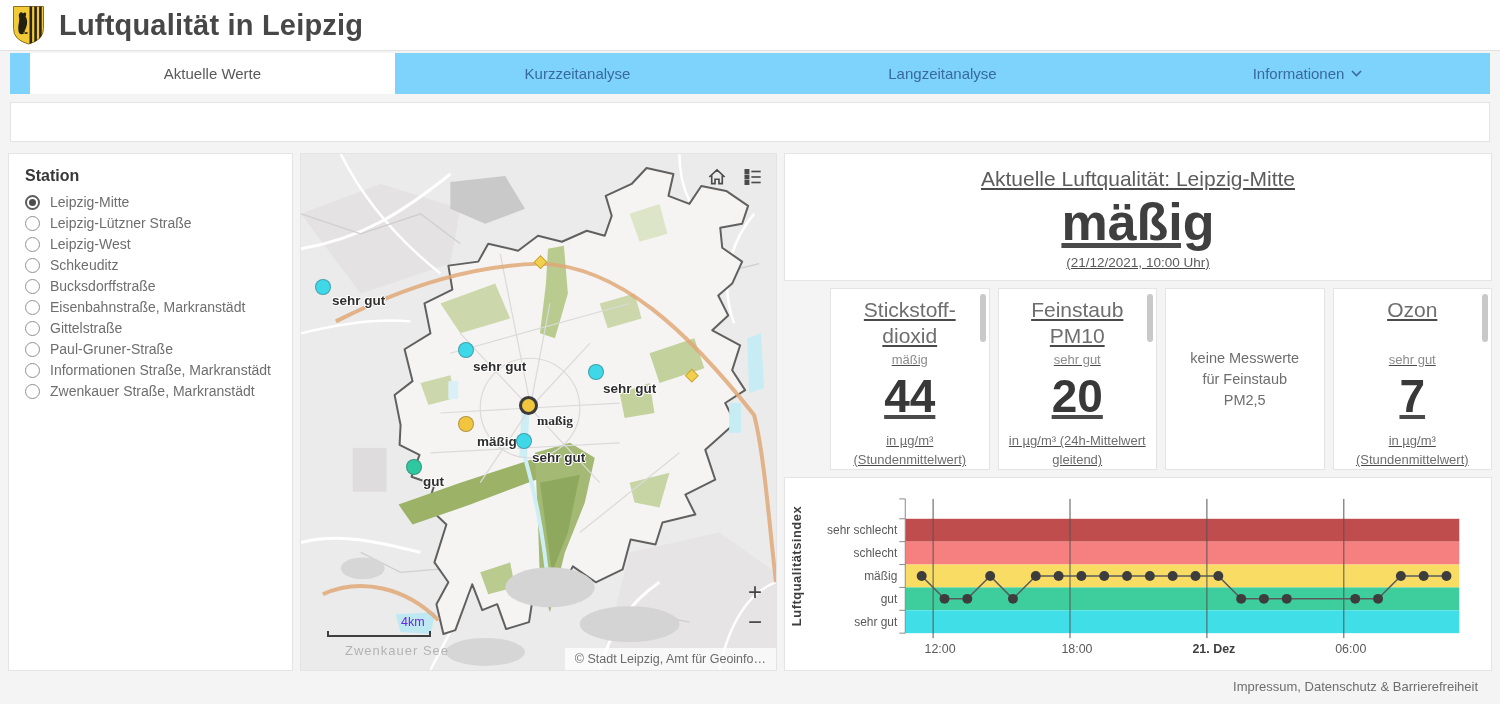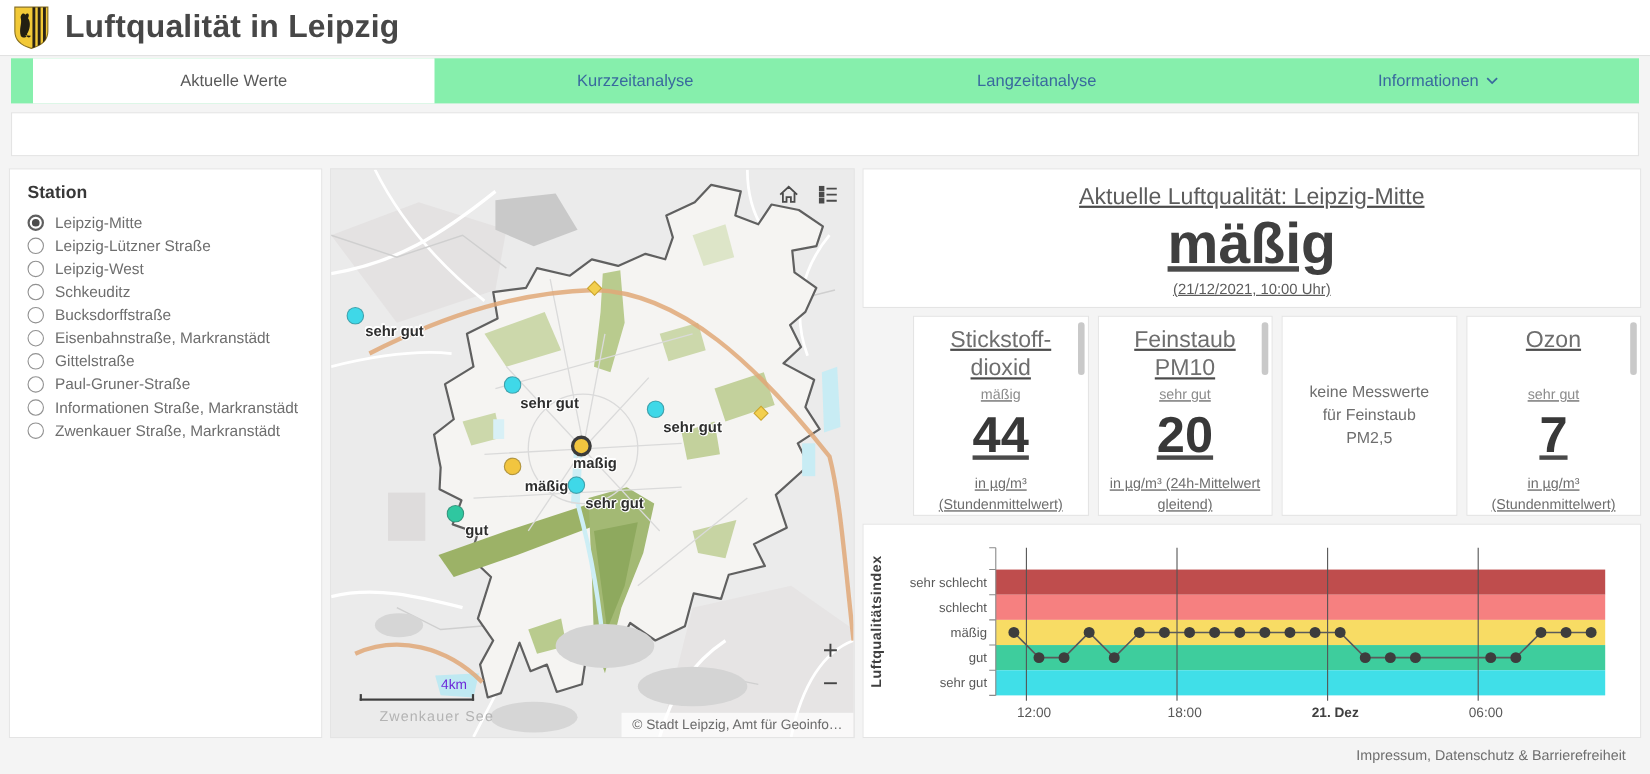--- a/index.html
+++ b/index.html
@@ -5,21 +5,21 @@
   * { box-sizing: border-box; margin: 0; padding: 0; }
   html,body { width:1500px; height:704px; overflow:hidden;
     font-family:"Liberation Sans", sans-serif; background:#f4f4f4; color:#4a4a4a; }
 
   
   .header { height:51px; background:#fff; border-bottom:1px solid #e2e2e2;
     display:flex; align-items:center; padding-left:12px; }
   .header-title { font-size:29px; font-weight:bold; color:#474747; margin-left:14px; letter-spacing:.2px; }
 
   
-  .tab-strip { margin:2px 10px 0; height:41px; background:#86efac; display:flex; }
+  .tab-strip { margin:2px 10px 0; height:41px; background:#7dd3fc; display:flex; }
   .tab-lead { width:20px; }
   .tab { flex:1; display:flex; align-items:center; justify-content:center; gap:7px;
     font-size:15px; color:#39699e; cursor:pointer; }
   .tab.active { background:#fff; color:#595959; }
 
   
   .empty-panel { margin:8px 10px 0; height:40px; background:#fff; border:1px solid #e4e4e4; }
 
   
   .main { margin:11px 8px 0; height:518px; display:flex; gap:7px; }
@@ -233,21 +233,21 @@
     </svg>
 
     <div id="map-markers">
         <div class="map-marker" style="left: 14px; top: 125px; background: rgb(63, 216, 232);"></div>
         <div class="map-marker-label" style="left: 31px; top: 139px;">sehr gut</div>
         <div class="map-marker" style="left: 157px; top: 188px; background: rgb(63, 216, 232);"></div>
         <div class="map-marker-label" style="left: 172px; top: 205px;">sehr gut</div>
         <div class="map-marker" style="left: 287px; top: 210px; background: rgb(63, 216, 232);"></div>
         <div class="map-marker-label" style="left: 302px; top: 227px;">sehr gut</div>
         <div class="map-marker selected" style="left: 217.5px; top: 241.5px; background: rgb(242, 197, 63);"></div>
-        <div class="map-marker-label" style="left: 220px; top: 259px;">maßig</div>
+        <div class="map-marker-label" style="left: 236px; top: 259px; font-family: Liberation Serif, serif;">maßig</div>
         <div class="map-marker" style="left: 157px; top: 262px; background: rgb(242, 197, 63);"></div>
         <div class="map-marker-label" style="left: 176px; top: 280px;">mäßig</div>
         <div class="map-marker" style="left: 215px; top: 279px; background: rgb(63, 216, 232);"></div>
         <div class="map-marker-label" style="left: 231px; top: 296px;">sehr gut</div>
         <div class="map-marker" style="left: 105px; top: 305px; background: rgb(47, 199, 160);"></div>
         <div class="map-marker-label" style="left: 122px; top: 320px;">gut</div>
       </div>
 
     <div class="map-btns">
       <svg class="map-btn" viewBox="0 0 20 20">

